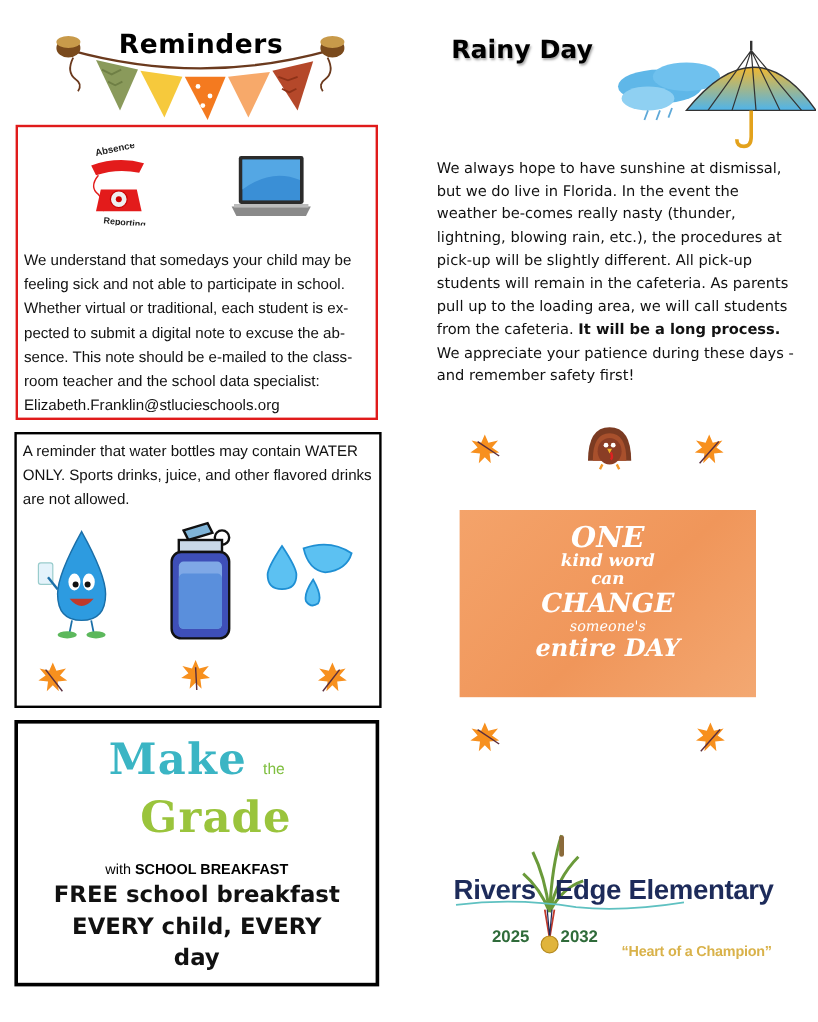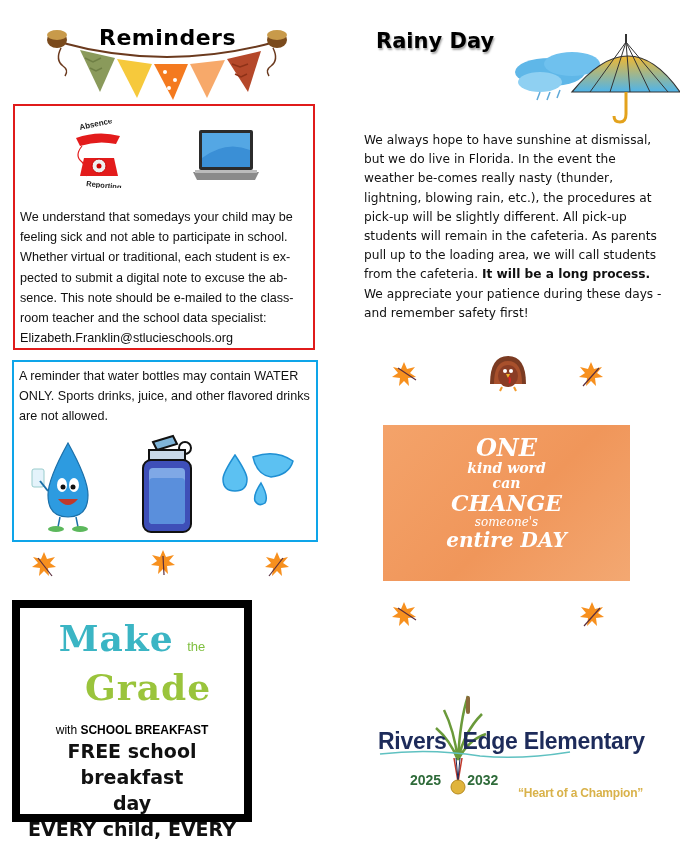--- a/index.html
+++ b/index.html
@@ -17,30 +17,30 @@
   .rainy-text { left:364px; top:131px; width:300px; font-family:"DejaVu Sans", sans-serif; font-size:12.2px; line-height:19.2px; color:#111; }
   .rainy-text b { font-weight:bold; }
 
   
   .box-absence { left:13px; top:104px; width:302px; height:246px; border:2px solid #e01b1b; box-sizing:border-box; }
   .phone-icon { left:55px; top:14px; width:58px; height:68px; }
   .laptop-icon { left:176px; top:22px; width:70px; height:58px; }
   .absence-text { left:5px; top:101px; width:292px; font-size:12.6px; line-height:20.2px; color:#111; }
 
   
-  .box-water { left:12px; top:360px; width:306px; height:182px; border:2px solid #0ea5e9; box-sizing:border-box; }
+  .box-water { left:12px; top:360px; width:306px; height:230px; border:2px solid #000000; box-sizing:border-box; }
   .water-text { left:5px; top:4px; width:295px; font-size:12.6px; line-height:20px; color:#111; }
   .drop-char { left:16px; top:77px; width:70px; height:95px; }
   .bottle { left:125px; top:72px; width:58px; height:100px; }
   .splash { left:205px; top:85px; width:78px; height:60px; }
 
   .leaf { width:28px; height:28px; }
 
   
-  .box-breakfast { left:12px; top:600px; width:240px; height:222px; border:8px solid #000000; box-sizing:border-box;text-decoration:underline; }
+  .box-breakfast { left:12px; top:600px; width:304px; height:222px; border:3px solid #000000; box-sizing:border-box;text-decoration:underline; }
   .mtg { left:0; top:10px; width:100%; text-align:center; }
   .mtg-line1 { font-family:"DejaVu Serif", serif; font-weight:900; font-size:36px; line-height:40px; letter-spacing:1px; }
   .mtg-line2 { font-family:"DejaVu Serif", serif; font-weight:900; font-size:36px; line-height:40px; letter-spacing:1px;padding-left:32px; }
   .mtg-the { font-family:"Liberation Sans", sans-serif; font-size:13px; font-weight:normal; color:#7fbf3f; letter-spacing:0; }
   .mtg-sub { font-family:"Liberation Sans", sans-serif; font-size:12px; color:#000000; margin-top:16px; }
   .mtg-sub b { font-weight:bold; }
   .free-text { left:0; top:130px; width:100%; text-align:center; font-family:"DejaVu Sans", sans-serif; font-size:19px; line-height:26px; font-weight:bold; color:#111; }
   .free-text .light { font-weight:normal; }
 
   
@@ -188,22 +188,22 @@
 </div>
 
 <div class="abs box-breakfast">
   <div class="abs mtg">
     <div class="mtg-line1"><span style="color:#3bb5c4">Make</span> <span class="mtg-the">the</span></div>
     <div class="mtg-line2" style="color:#9ac43c">Grade</div>
     <div class="mtg-sub"><span>with</span> <b>SCHOOL BREAKFAST</b></div>
   </div>
   <div class="abs free-text">
     <div><span>FREE</span><span class="light" style="font-weight:600"> school breakfast</span></div>
+    <div><span>EVERY</span><span style="font-weight:600"> child, </span><span>EVERY</span></div>
     <div style="font-weight:600">day</div>
-    <div><span>EVERY</span><span style="font-weight:600"> child, </span><span>EVERY</span></div>
   </div>
 </div>
 
 <div class="abs leaf" style="left:390px;top:360px;">
   <svg width="28" height="28" viewBox="0 0 28 28">
       <path d="M14 2 L17 9 L25 7 L20 13 L26 17 L18 18 L19 26 L14 21 L9 26 L10 18 L2 17 L8 13 L3 7 L11 9 Z" fill="#f7901e"></path>
       <path d="M8 8 L26 20" stroke="#5a2e3e" stroke-width="1.2"></path>
     </svg>
 </div>
 <div class="abs" style="left:486px;top:352px;width:44px;height:40px;">

